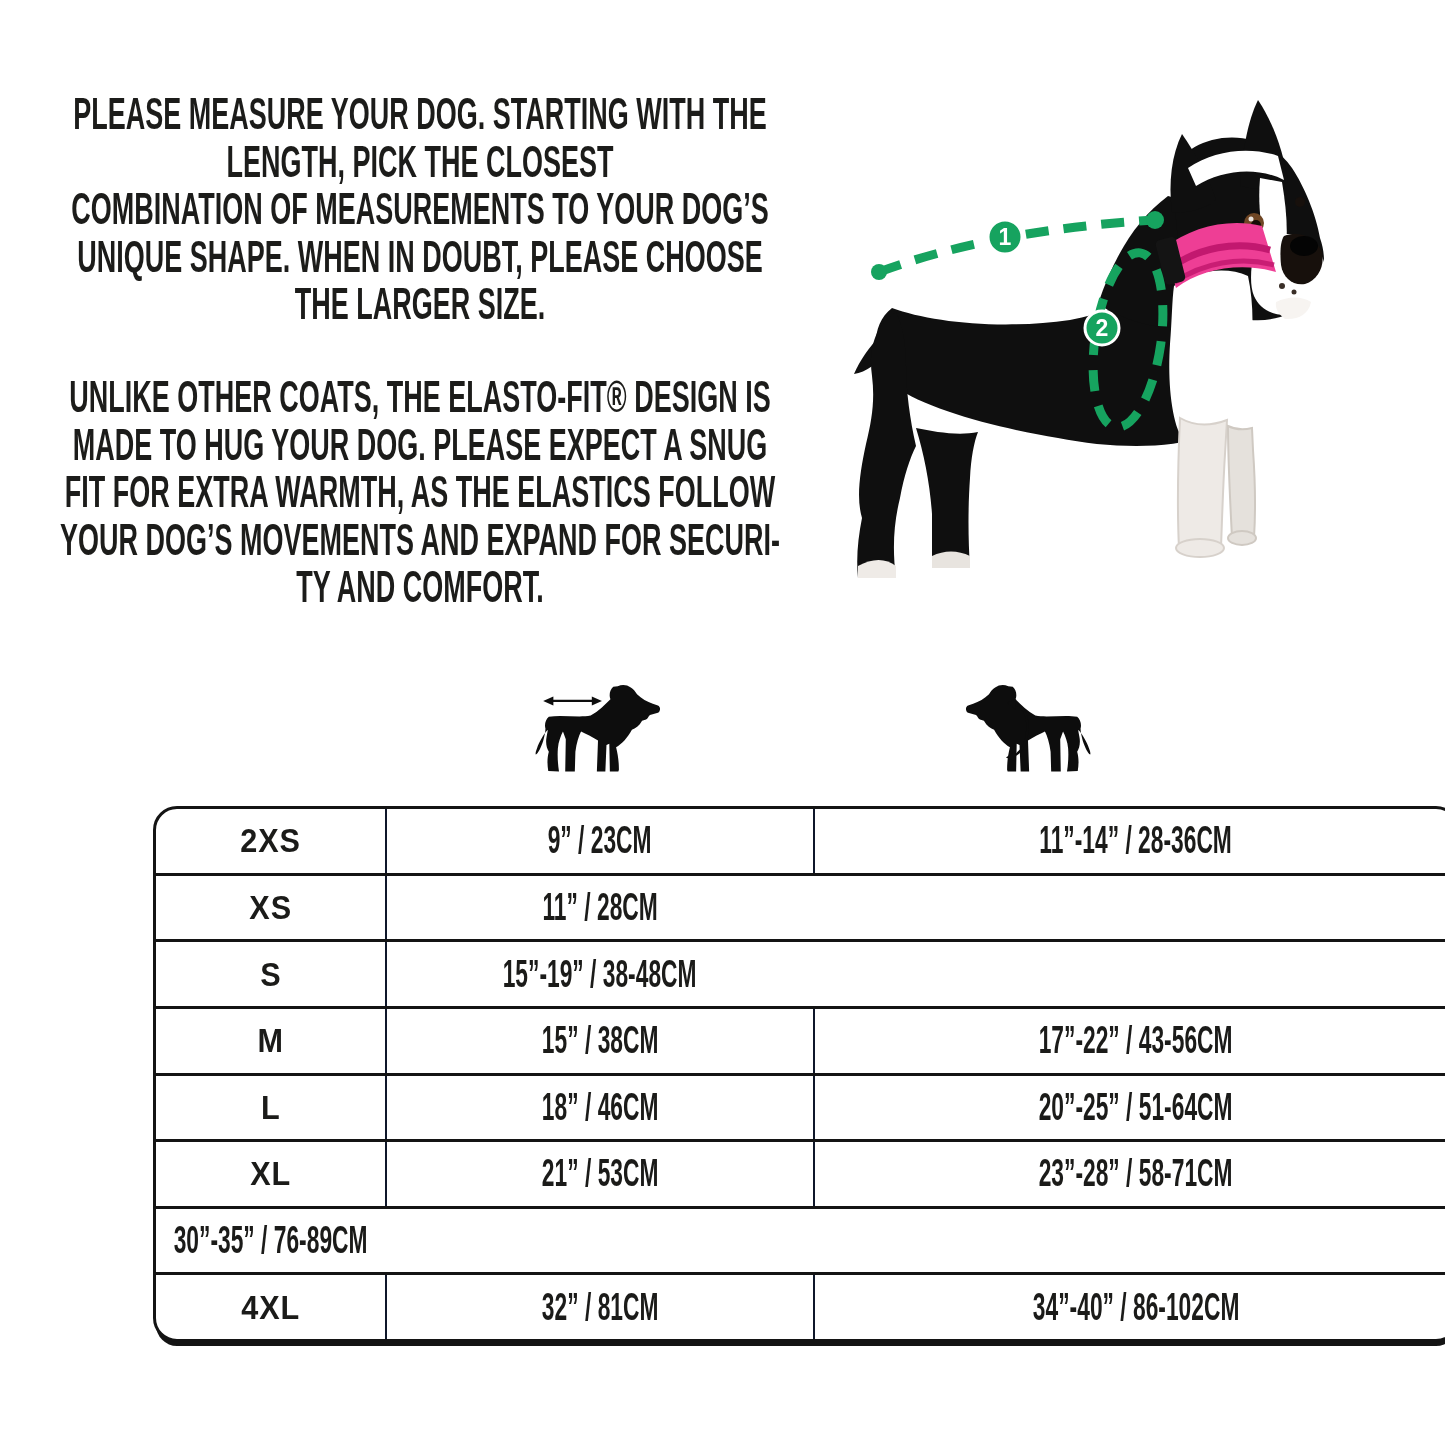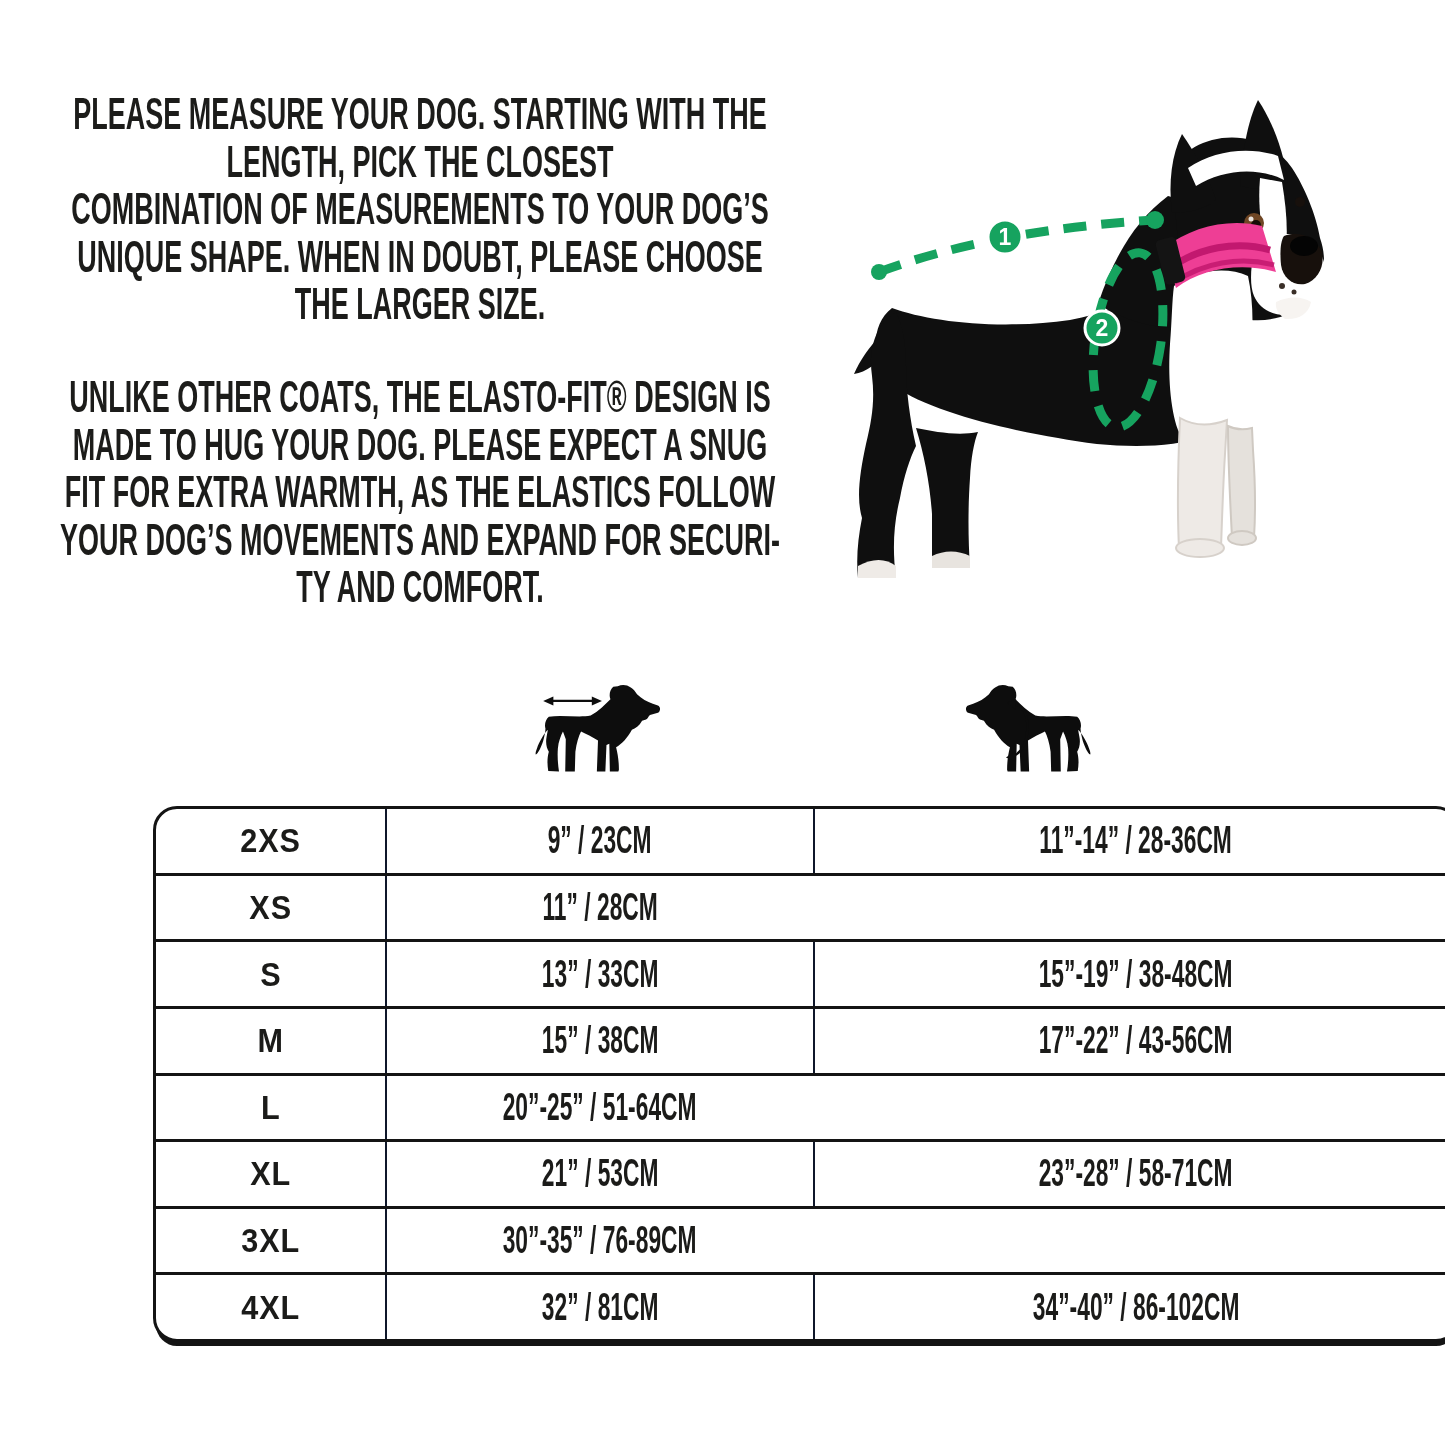--- a/index.html
+++ b/index.html
@@ -185,60 +185,57 @@
         </div>
         <div class="tcell">
           <span class="cond-txt">11” / 28CM</span>
         </div>
       </div>
       <div class="trow">
         <div class="tcell">
           <span class="label-txt">S</span>
         </div>
         <div class="tcell">
-          <span class="cond-txt">13” / 33CM</span>
-        </div>
-        <div class="tcell">
           <span class="cond-txt">15”-19” / 38-48CM</span>
         </div>
       </div>
       <div class="trow">
         <div class="tcell">
           <span class="label-txt">M</span>
         </div>
         <div class="tcell">
           <span class="cond-txt">15” / 38CM</span>
         </div>
         <div class="tcell">
           <span class="cond-txt">17”-22” / 43-56CM</span>
         </div>
       </div>
       <div class="trow">
         <div class="tcell">
           <span class="label-txt">L</span>
         </div>
         <div class="tcell">
+          <span class="cond-txt">18” / 46CM</span>
+        </div>
+        <div class="tcell">
           <span class="cond-txt">20”-25” / 51-64CM</span>
         </div>
       </div>
       <div class="trow">
         <div class="tcell">
           <span class="label-txt">XL</span>
         </div>
         <div class="tcell">
           <span class="cond-txt">21” / 53CM</span>
         </div>
         <div class="tcell">
           <span class="cond-txt">23”-28” / 58-71CM</span>
         </div>
       </div>
       <div class="trow">
-        <div class="tcell">
-          <span class="label-txt">3XL</span>
-        </div>
         <div class="tcell">
           <span class="cond-txt">30”-35” / 76-89CM</span>
         </div>
       </div>
       <div class="trow">
         <div class="tcell">
           <span class="label-txt">4XL</span>
         </div>
         <div class="tcell">
           <span class="cond-txt">32” / 81CM</span>

